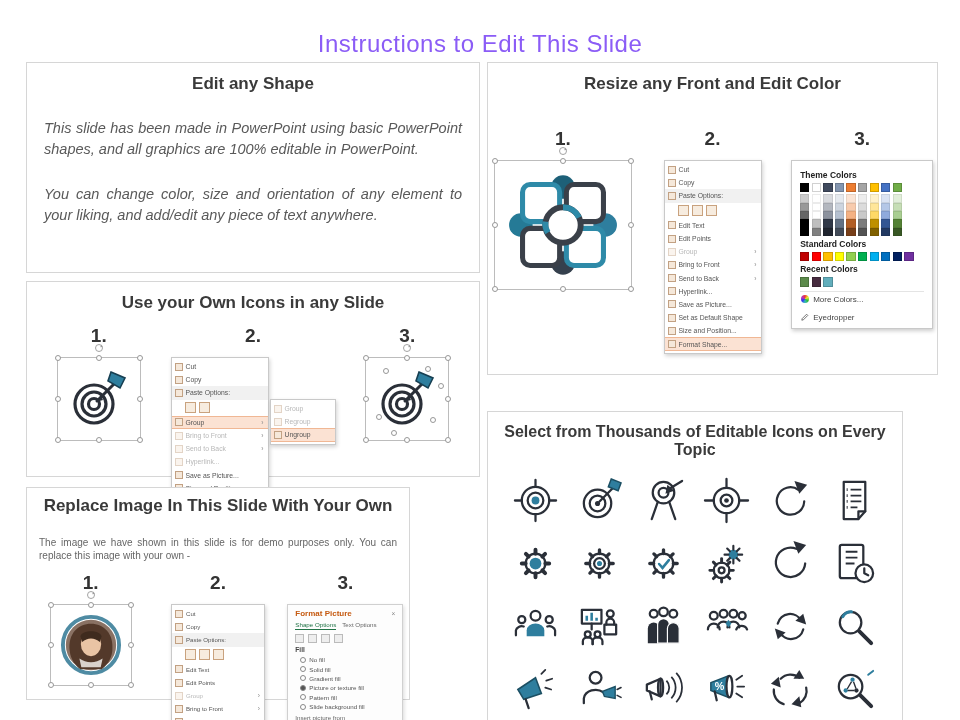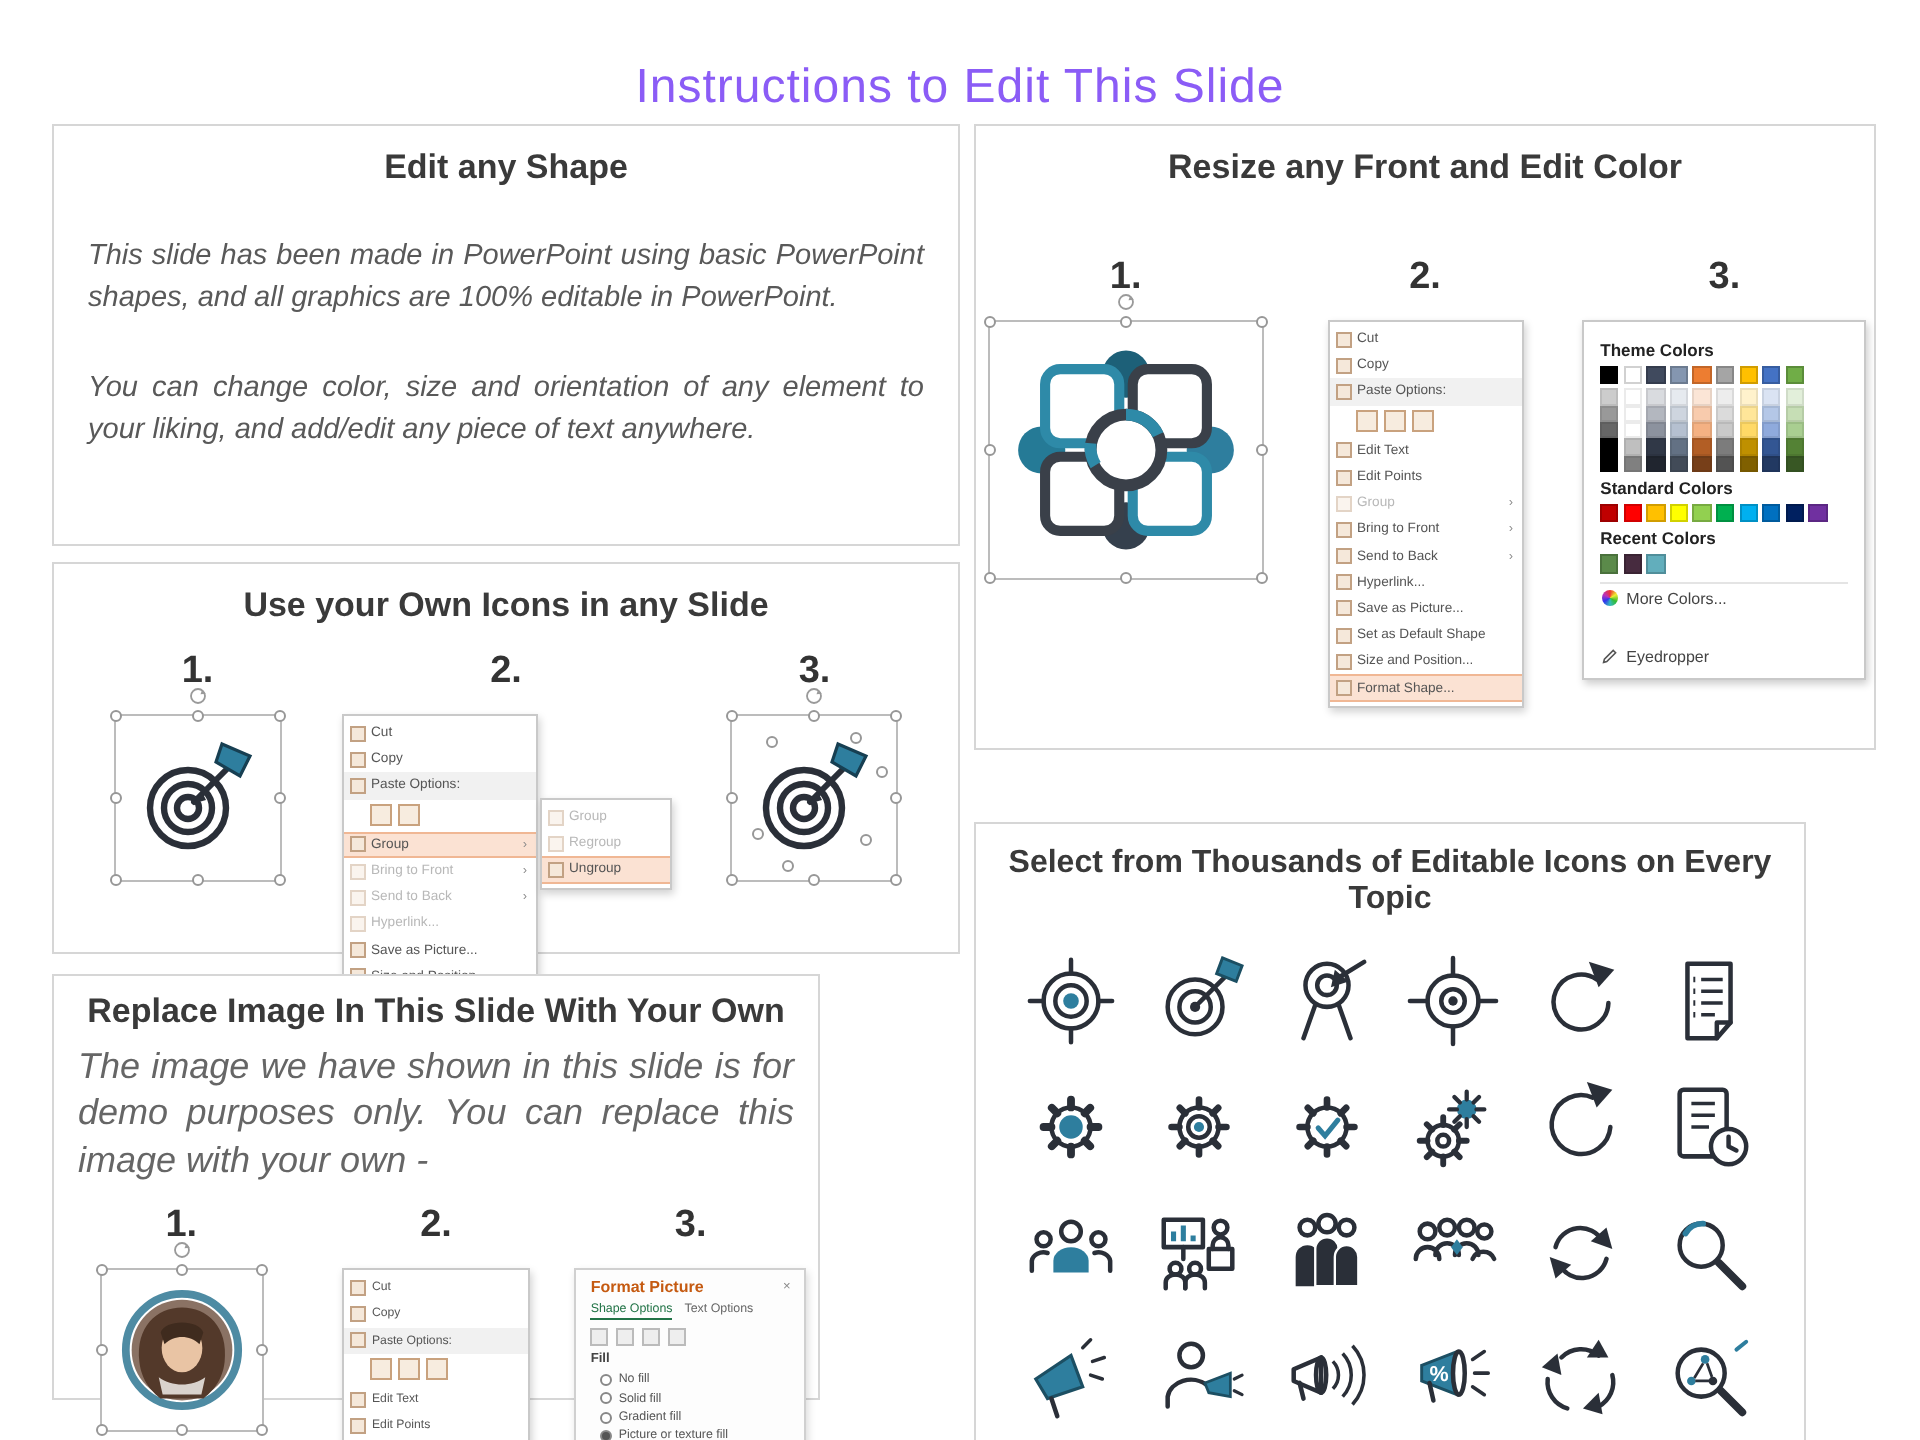--- a/index.html
+++ b/index.html
@@ -7,21 +7,21 @@
   .page-title{position:absolute;top:14px;left:0;width:100%;text-align:center;font-size:24px;color:#8b5cf6;font-weight:400;letter-spacing:.5px;}
   .panel{position:absolute;background:#fff;border:1px solid #d6d6d6;box-sizing:border-box;}
   #p-edit{left:26px;top:62px;width:454px;height:211px;}
   #p-icons{left:26px;top:281px;width:454px;height:196px;}
   #p-image{left:26px;top:487px;width:384px;height:213px;}
   #p-resize{left:487px;top:62px;width:451px;height:313px;}
   #p-library{left:487px;top:383px;width:416px;height:317px;margin-top:28px;}
   .panel h2{margin:11px 10px 0;text-align:center;font-size:17px;color:#3a3a3a;font-weight:700;}
   .para{margin:24px 17px 0;font-size:14.5px;font-style:italic;color:#595959;line-height:1.45;text-align:justify;}
   .para.second{}
-  .subtext{margin:6px 12px 0;font-size:18px;color:#666;line-height:1.3;text-align:justify;font-style:italic;}
+  .subtext{margin:20px 12px 0;font-size:10px;color:#666;line-height:1.3;text-align:justify;}
   .subtext-italic{margin:1px 10px 0;font-size:11px;color:#777;font-style:italic;text-align:center;}
   .steps{display:flex;align-items:flex-start;}
   .step{flex:1;display:flex;flex-direction:column;align-items:center;}
   .stepnum{font-size:19px;font-weight:700;color:#333;margin-bottom:10px;}
   #p-icons .steps{margin-top:12px;}
   #p-image .steps{margin-top:10px;}
   #p-resize .steps{margin-top:34px;}
   
   .selbox{position:relative;border:1px solid #bcbcbc;padding:9px;display:inline-flex;align-items:center;justify-content:center;background:#fff;}
   .hd{position:absolute;width:6px;height:6px;border-radius:50%;background:#fff;border:1px solid #979797;z-index:3;box-sizing:border-box;}
@@ -582,21 +582,21 @@
         <div class="pal-lbl">Recent Colors</div>
         <div class="swrow">
           <span class="sw" style="background: rgb(91, 138, 74);"></span>
             <span class="sw" style="background: rgb(71, 43, 63);"></span>
             <span class="sw" style="background: rgb(98, 174, 188);"></span>
         </div>
         <div class="pal-item">
           <span class="wheel"></span>
           <span>More Colors...</span>
         </div>
-        <div class="pal-item" style="border-top:none;margin-top:16px;">
+        <div class="pal-item" style="border-top:none;margin-top:5px;">
           <svg width="8" height="8" viewBox="0 0 10 10">
               <path d="M1 9l2-.5L8.5 3 7 1.5 1.5 7z" fill="none" stroke="#555" stroke-width="1"></path>
             </svg>
           <span>Eyedropper</span>
         </div>
       </div>
     </div>
   </div>
 </section>
 

